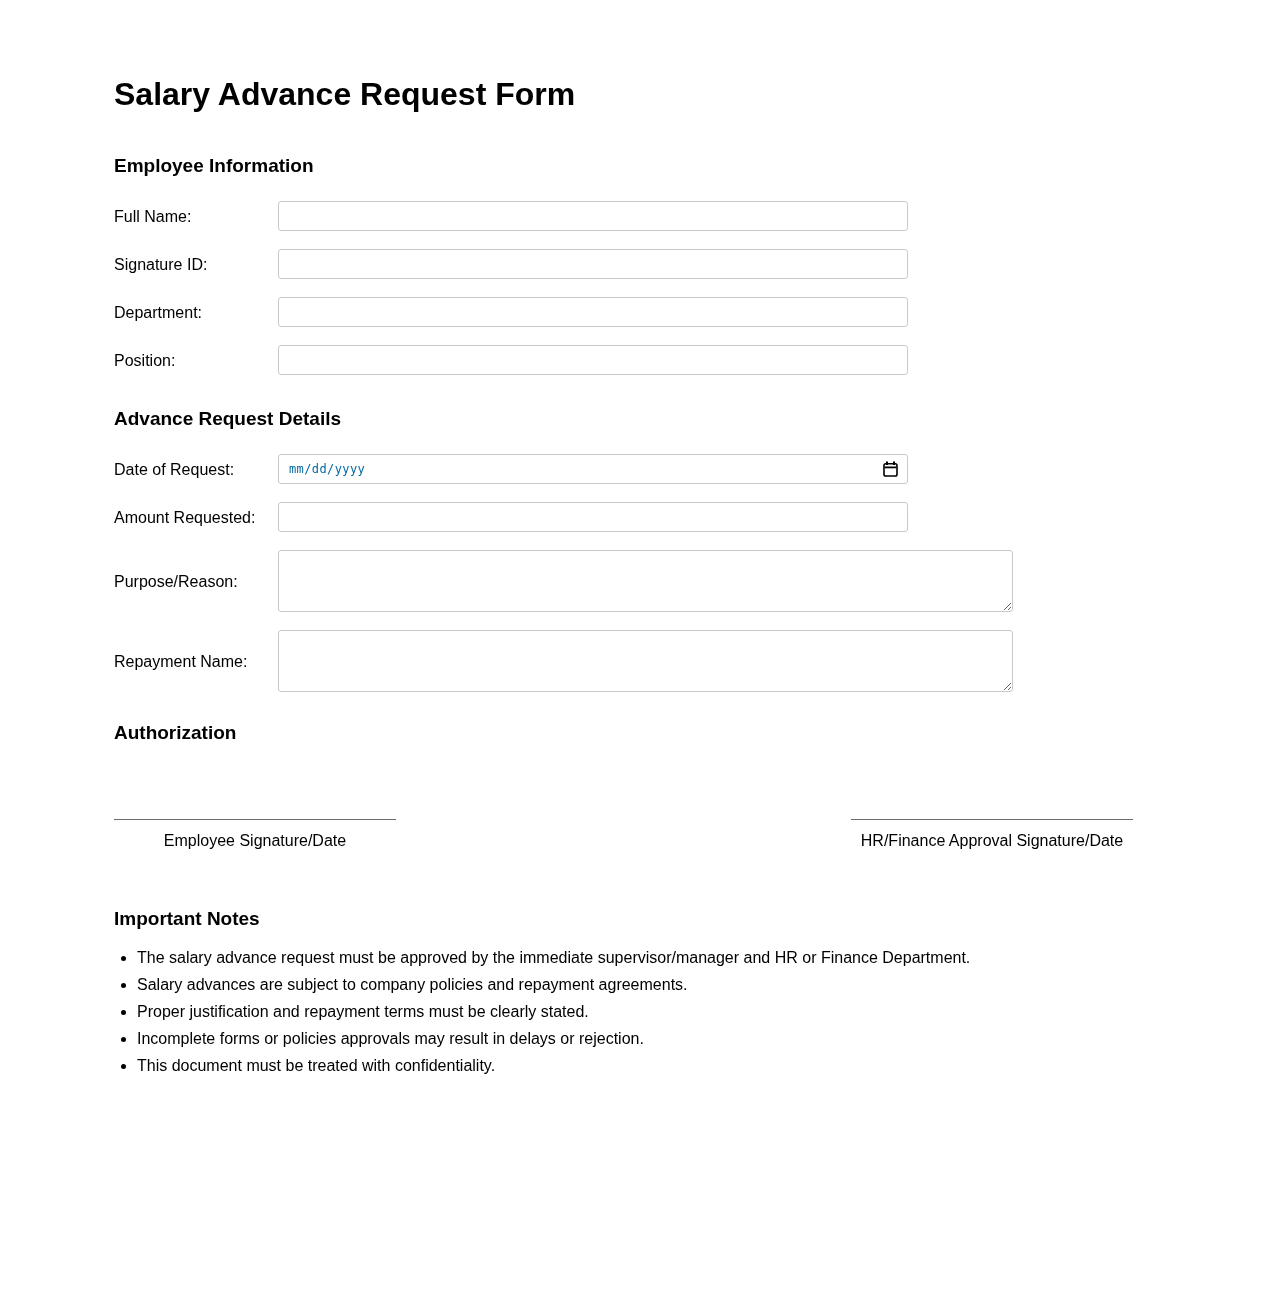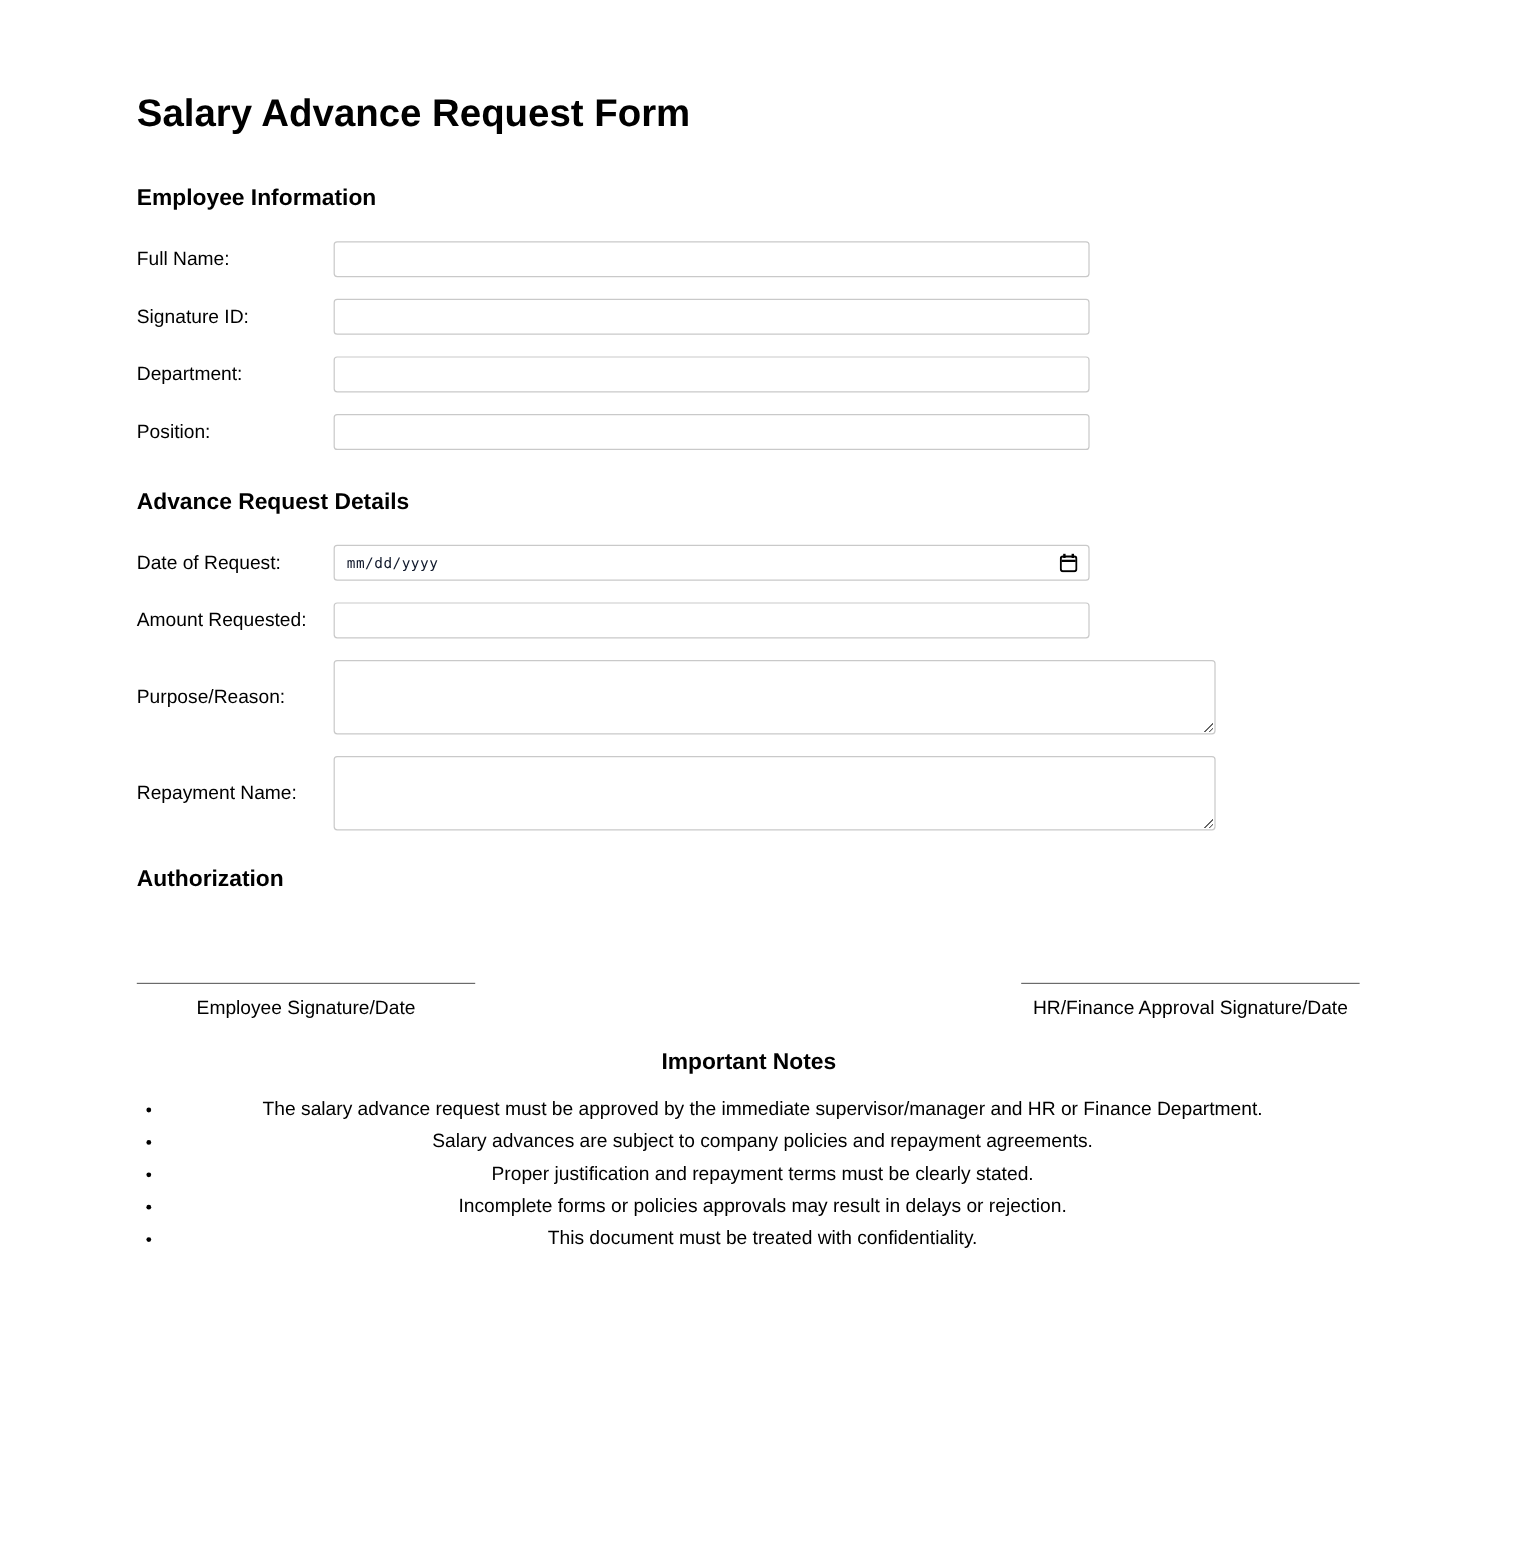--- a/index.html
+++ b/index.html
@@ -51,35 +51,35 @@
     border: 1px solid #c9c9c9; border-radius: 3px;
     background: #fff;
     display: flex; align-items: center; justify-content: space-between;
     padding: 0 9px 0 10px;
     cursor: text;
   }
   .date-placeholder {
     font-family: "DejaVu Sans Mono", monospace;
     font-size: 12px;
     letter-spacing: 0.4px;
-    color: #0f172a;
+    color: #0369a1;
   }
   .calendar-icon { display: flex; align-items: center; cursor: pointer; }
   .calendar-icon svg { display: block; }
 
   .section-advance { margin-top: 33px; }
   .section-authorization { margin-top: 30px; }
   .section-authorization h2 { margin-bottom: 0; }
 
   .signature-row { display: flex; justify-content: space-between; width: 1019px; margin-top: 75px; }
   .signature-block { width: 282px; text-align: center; }
   .signature-line { border-top: 1px solid #6b6b6b; height: 0; }
   .signature-label { margin-top: 11px; line-height: 20px; }
 
-  .section-notes { margin-top: 24px; text-align: center; }
+  .section-notes { margin-top: 57px; }
   .section-notes h2 { margin-bottom: 14px; }
   ul.notes-list { margin: 0; padding-left: 23px; }
   ul.notes-list li { line-height: 27px; }
 </style>
 </head>
 <body>
 
 <div class="page">
 
   <h1 class="page-title">Salary Advance Request Form</h1>

